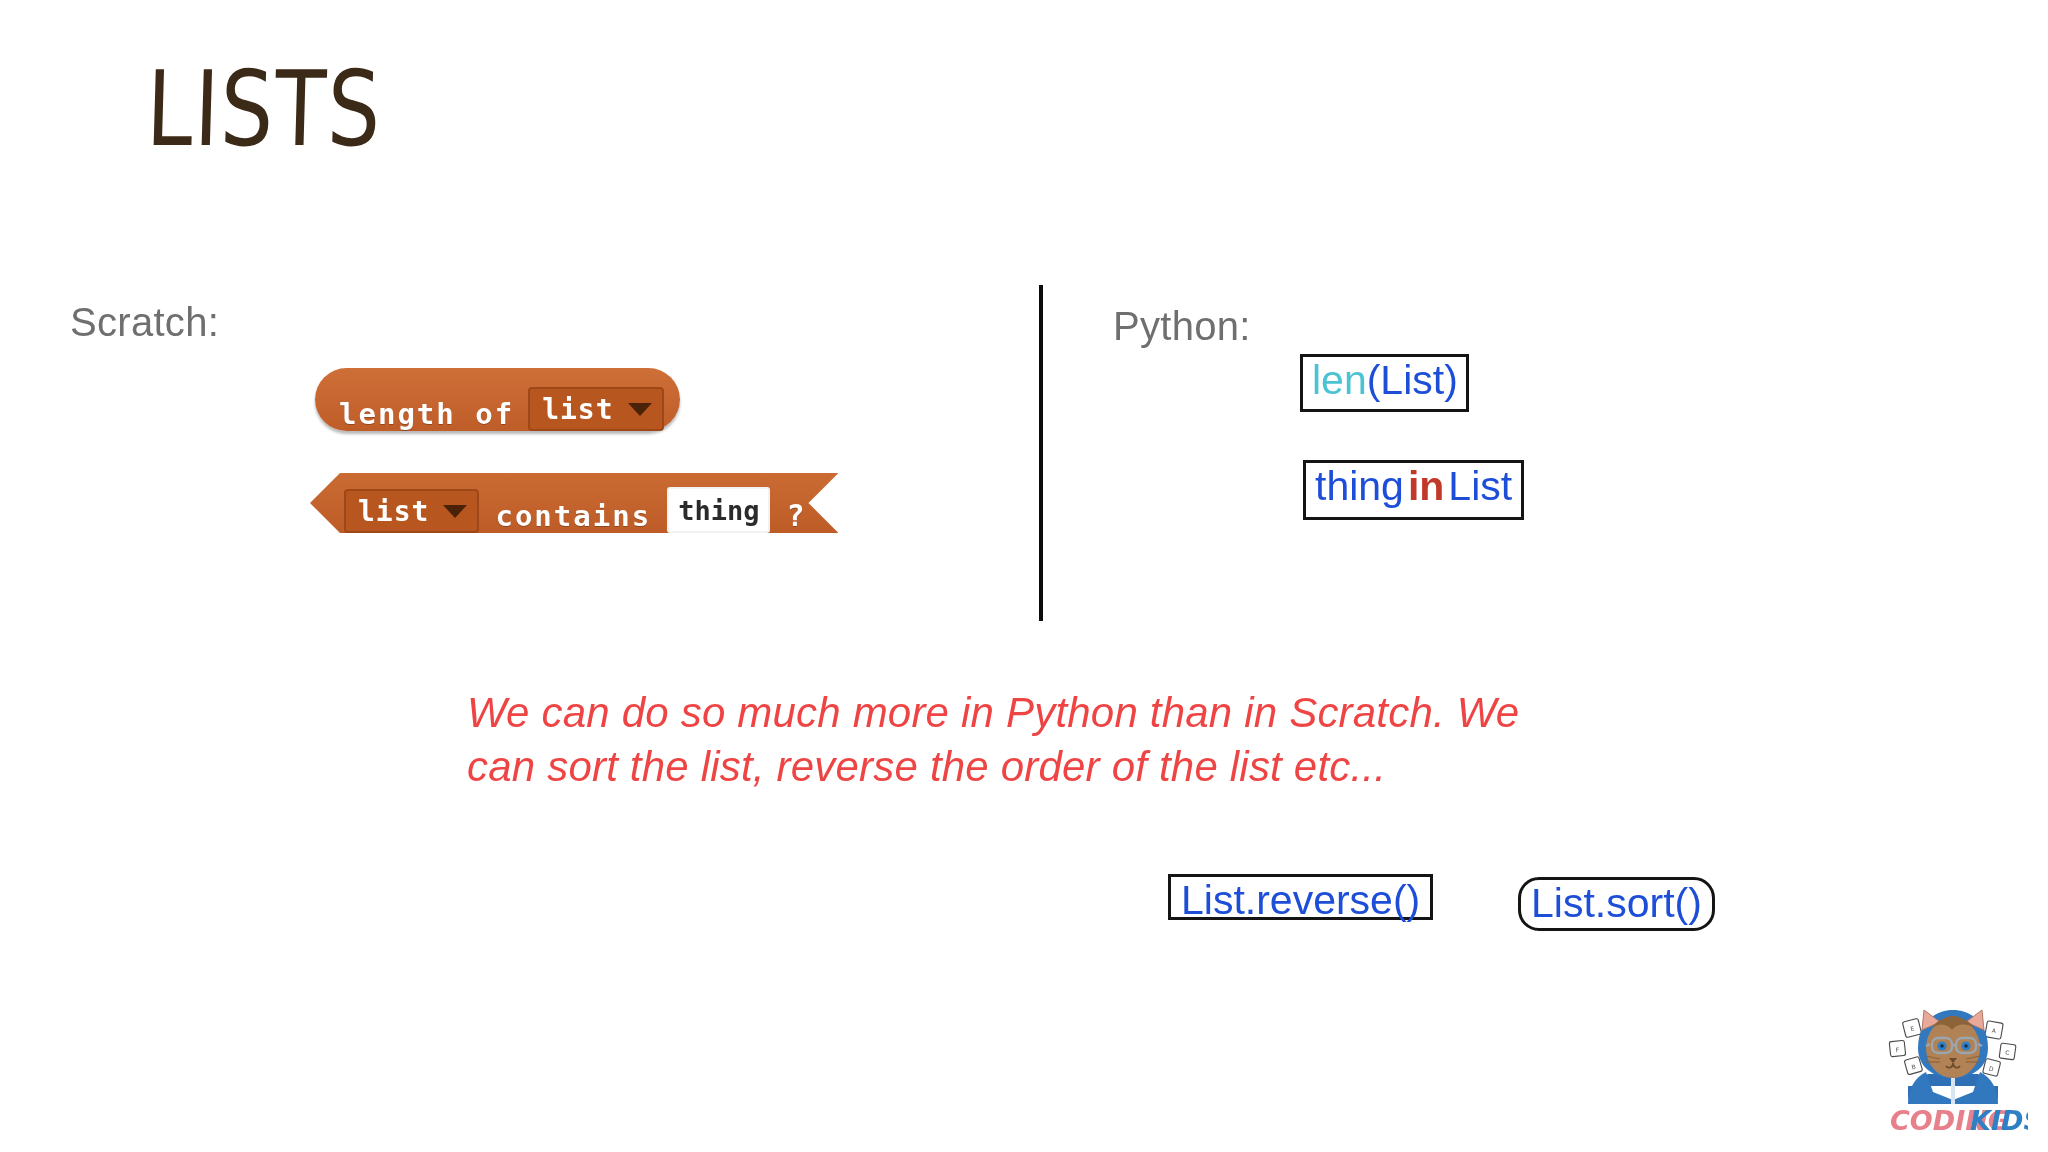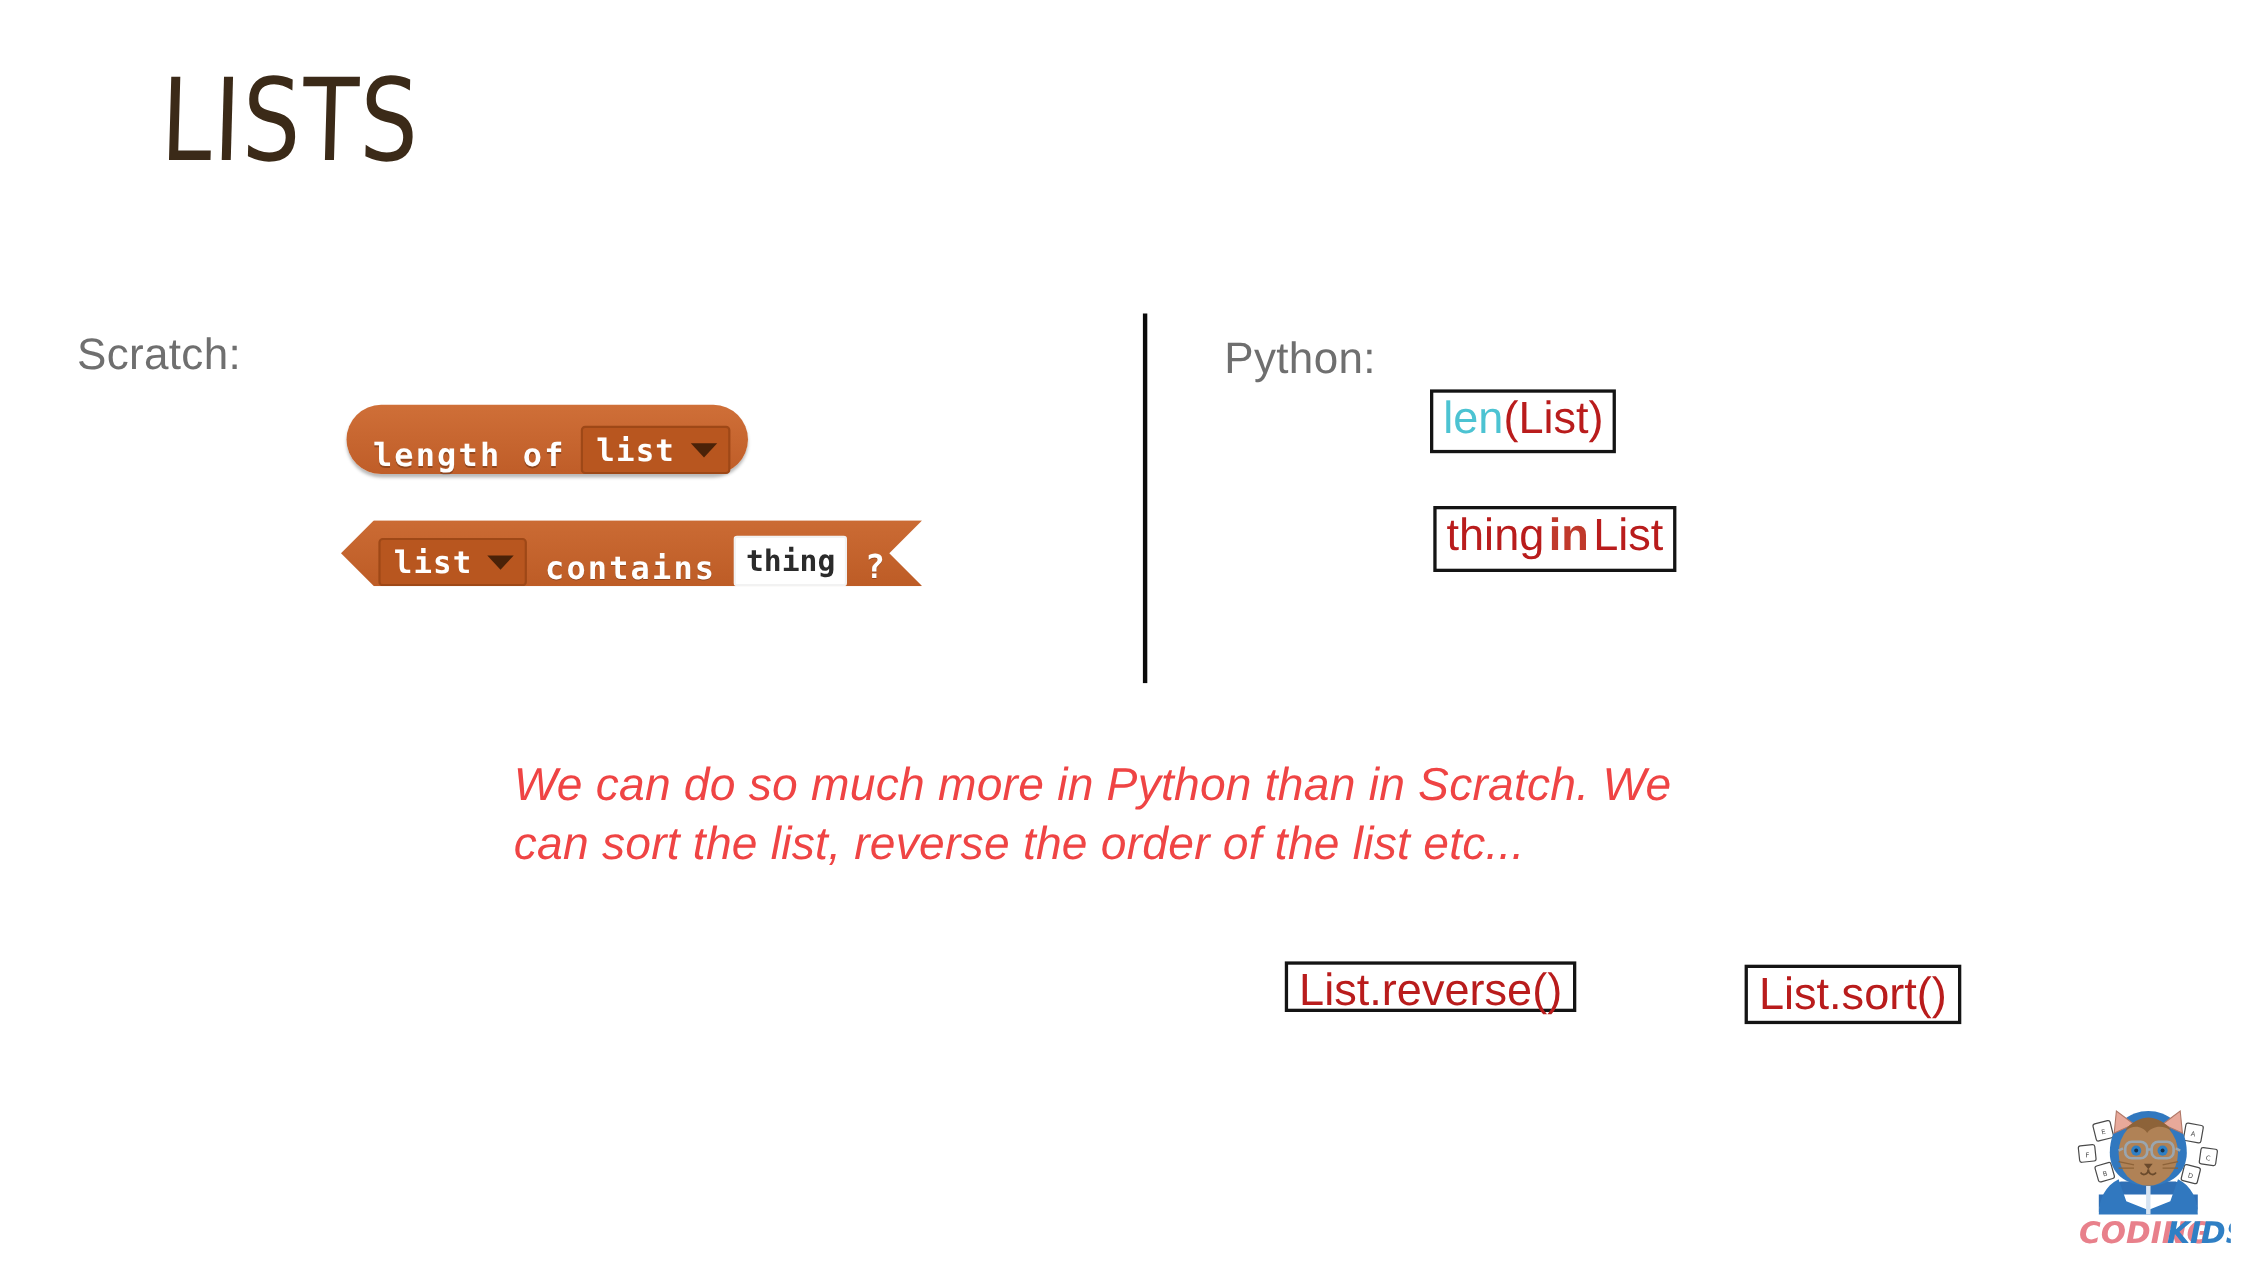--- a/index.html
+++ b/index.html
@@ -121,24 +121,24 @@
     border:3px solid #141414;
     font-family:"Liberation Sans", sans-serif;
     font-size:41px;
     color:#7d7d86;
     white-space:nowrap;
     box-sizing:border-box;
   }
   #code-len{left:1300px;top:354px;height:58px;padding:0 8px 0 9px;}
   #code-in{left:1303px;top:460px;height:60px;padding:0 9px;}
   #code-reverse{left:1168px;top:874px;height:46px;padding:0 10px;}
-  #code-sort{left:1586px;top:877px;height:54px;padding:0 10px;}
+  #code-sort{left:1518px;top:877px;height:54px;padding:0 10px;border-radius:21px;}
 
   .tok-func{color:#4cc3d2;}
-  .tok-plain{color:#b91c1c;}
+  .tok-plain{color:#1d4ed8;}
   .tok-kw{color:#c0392b;font-weight:bold;padding:0 4px;}
 
   
   #note-text{
     position:absolute;left:467px;top:686px;
     width:1130px;
     font-family:"Liberation Sans", sans-serif;
     font-style:italic;
     font-size:42px;
     line-height:1.28;

